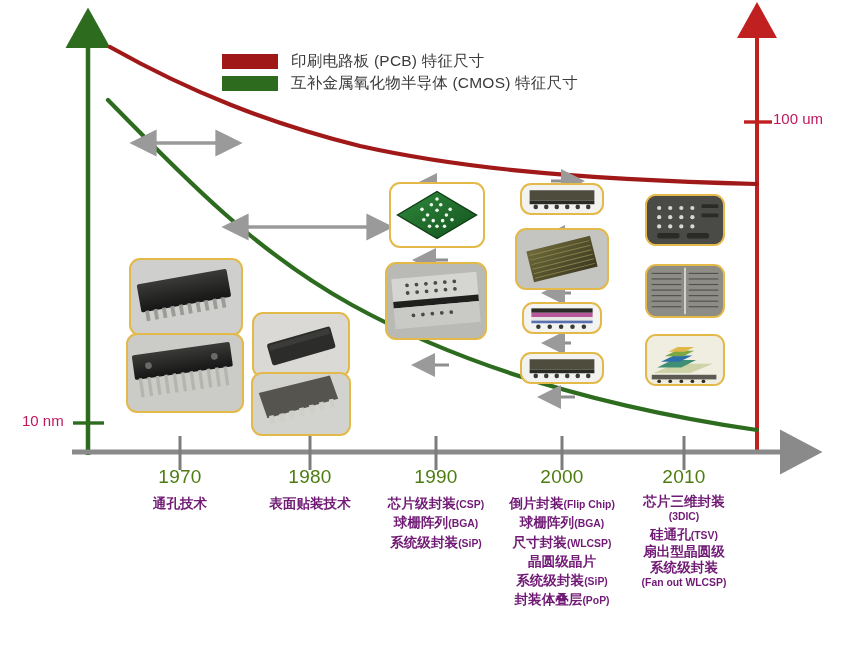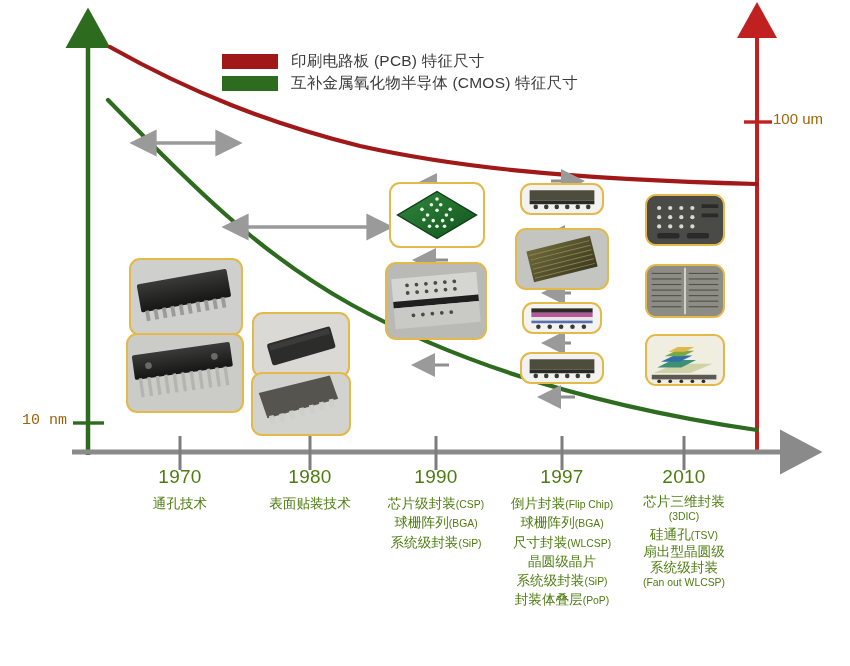--- a/index.html
+++ b/index.html
@@ -15,29 +15,29 @@
   #stage { position:absolute; left:0; top:0; width:850px; height:640px; }
   svg.layer { position:absolute; left:0; top:0; width:850px; height:666px; pointer-events:none; }
 
   
   .legend { position:absolute; left:222px; top:50px; }
   .legend-row { display:flex; align-items:center; height:22px; }
   .legend-swatch { width:56px; height:15px; margin-right:13px; flex:0 0 auto; }
   .legend-label { font-size:15.5px; color:#3b3b3b; white-space:nowrap; letter-spacing:.2px; }
 
   
-  .axis-end-label { position:absolute; font-size:15px; color:#a16207; white-space:nowrap; }
-  #lbl-10nm  { left:22px;  top:412px;font-family:Liberation Mono, monospace; }
+  .axis-end-label { position:absolute; font-size:15px; color:#be185d; white-space:nowrap; }
+  #lbl-10nm  { left:22px;  top:412px; }
   #lbl-100um { left:773px; top:110px; }
 
   
   .xcol { position:absolute; top:466px; width:176px; text-align:center; }
   .xyear { font-size:19px; color:#4d7c0f; font-weight:400; letter-spacing:.3px; }
   .xitems { margin-top:6px; }
-  .xitem { font-size:13.6px; color:#4d7c0f; line-height:1.42; white-space:nowrap; }
+  .xitem { font-size:13.6px; color:#701a75; line-height:1.42; white-space:nowrap;font-weight:bold; }
   .xitem .sm { font-size:10.4px;text-align:center; }
   .xitem.sub { font-size:10.4px; line-height:1.25; }
   .xitem.tight { line-height:1.2; }
 
   
   .thumb {
     position:absolute;
     border:2.4px solid #e3b94a;
     border-radius:11px;
     background:#d8d8d6;
@@ -400,21 +400,21 @@
   <div class="xcol" style="left:348px">
     <div class="xyear">1990</div>
     <div class="xitems">
       <div class="xitem"><span>芯片级封装</span><span class="sm">(CSP)</span></div>
       <div class="xitem"><span>球栅阵列</span><span class="sm">(BGA)</span></div>
       <div class="xitem"><span>系统级封装</span><span class="sm">(SiP)</span></div>
     </div>
   </div>
 
   <div class="xcol" style="left:474px">
-    <div class="xyear">1997</div>
+    <div class="xyear">2000</div>
     <div class="xitems">
       <div class="xitem"><span>倒片封装</span><span class="sm">(Flip Chip)</span></div>
       <div class="xitem"><span>球栅阵列</span><span class="sm">(BGA)</span></div>
       <div class="xitem"><span>尺寸封装</span><span class="sm">(WLCSP)</span></div>
       <div class="xitem"><span>晶圆级晶片</span></div>
       <div class="xitem"><span>系统级封装</span><span class="sm">(SiP)</span></div>
       <div class="xitem"><span>封装体叠层</span><span class="sm">(PoP)</span></div>
     </div>
   </div>
 

